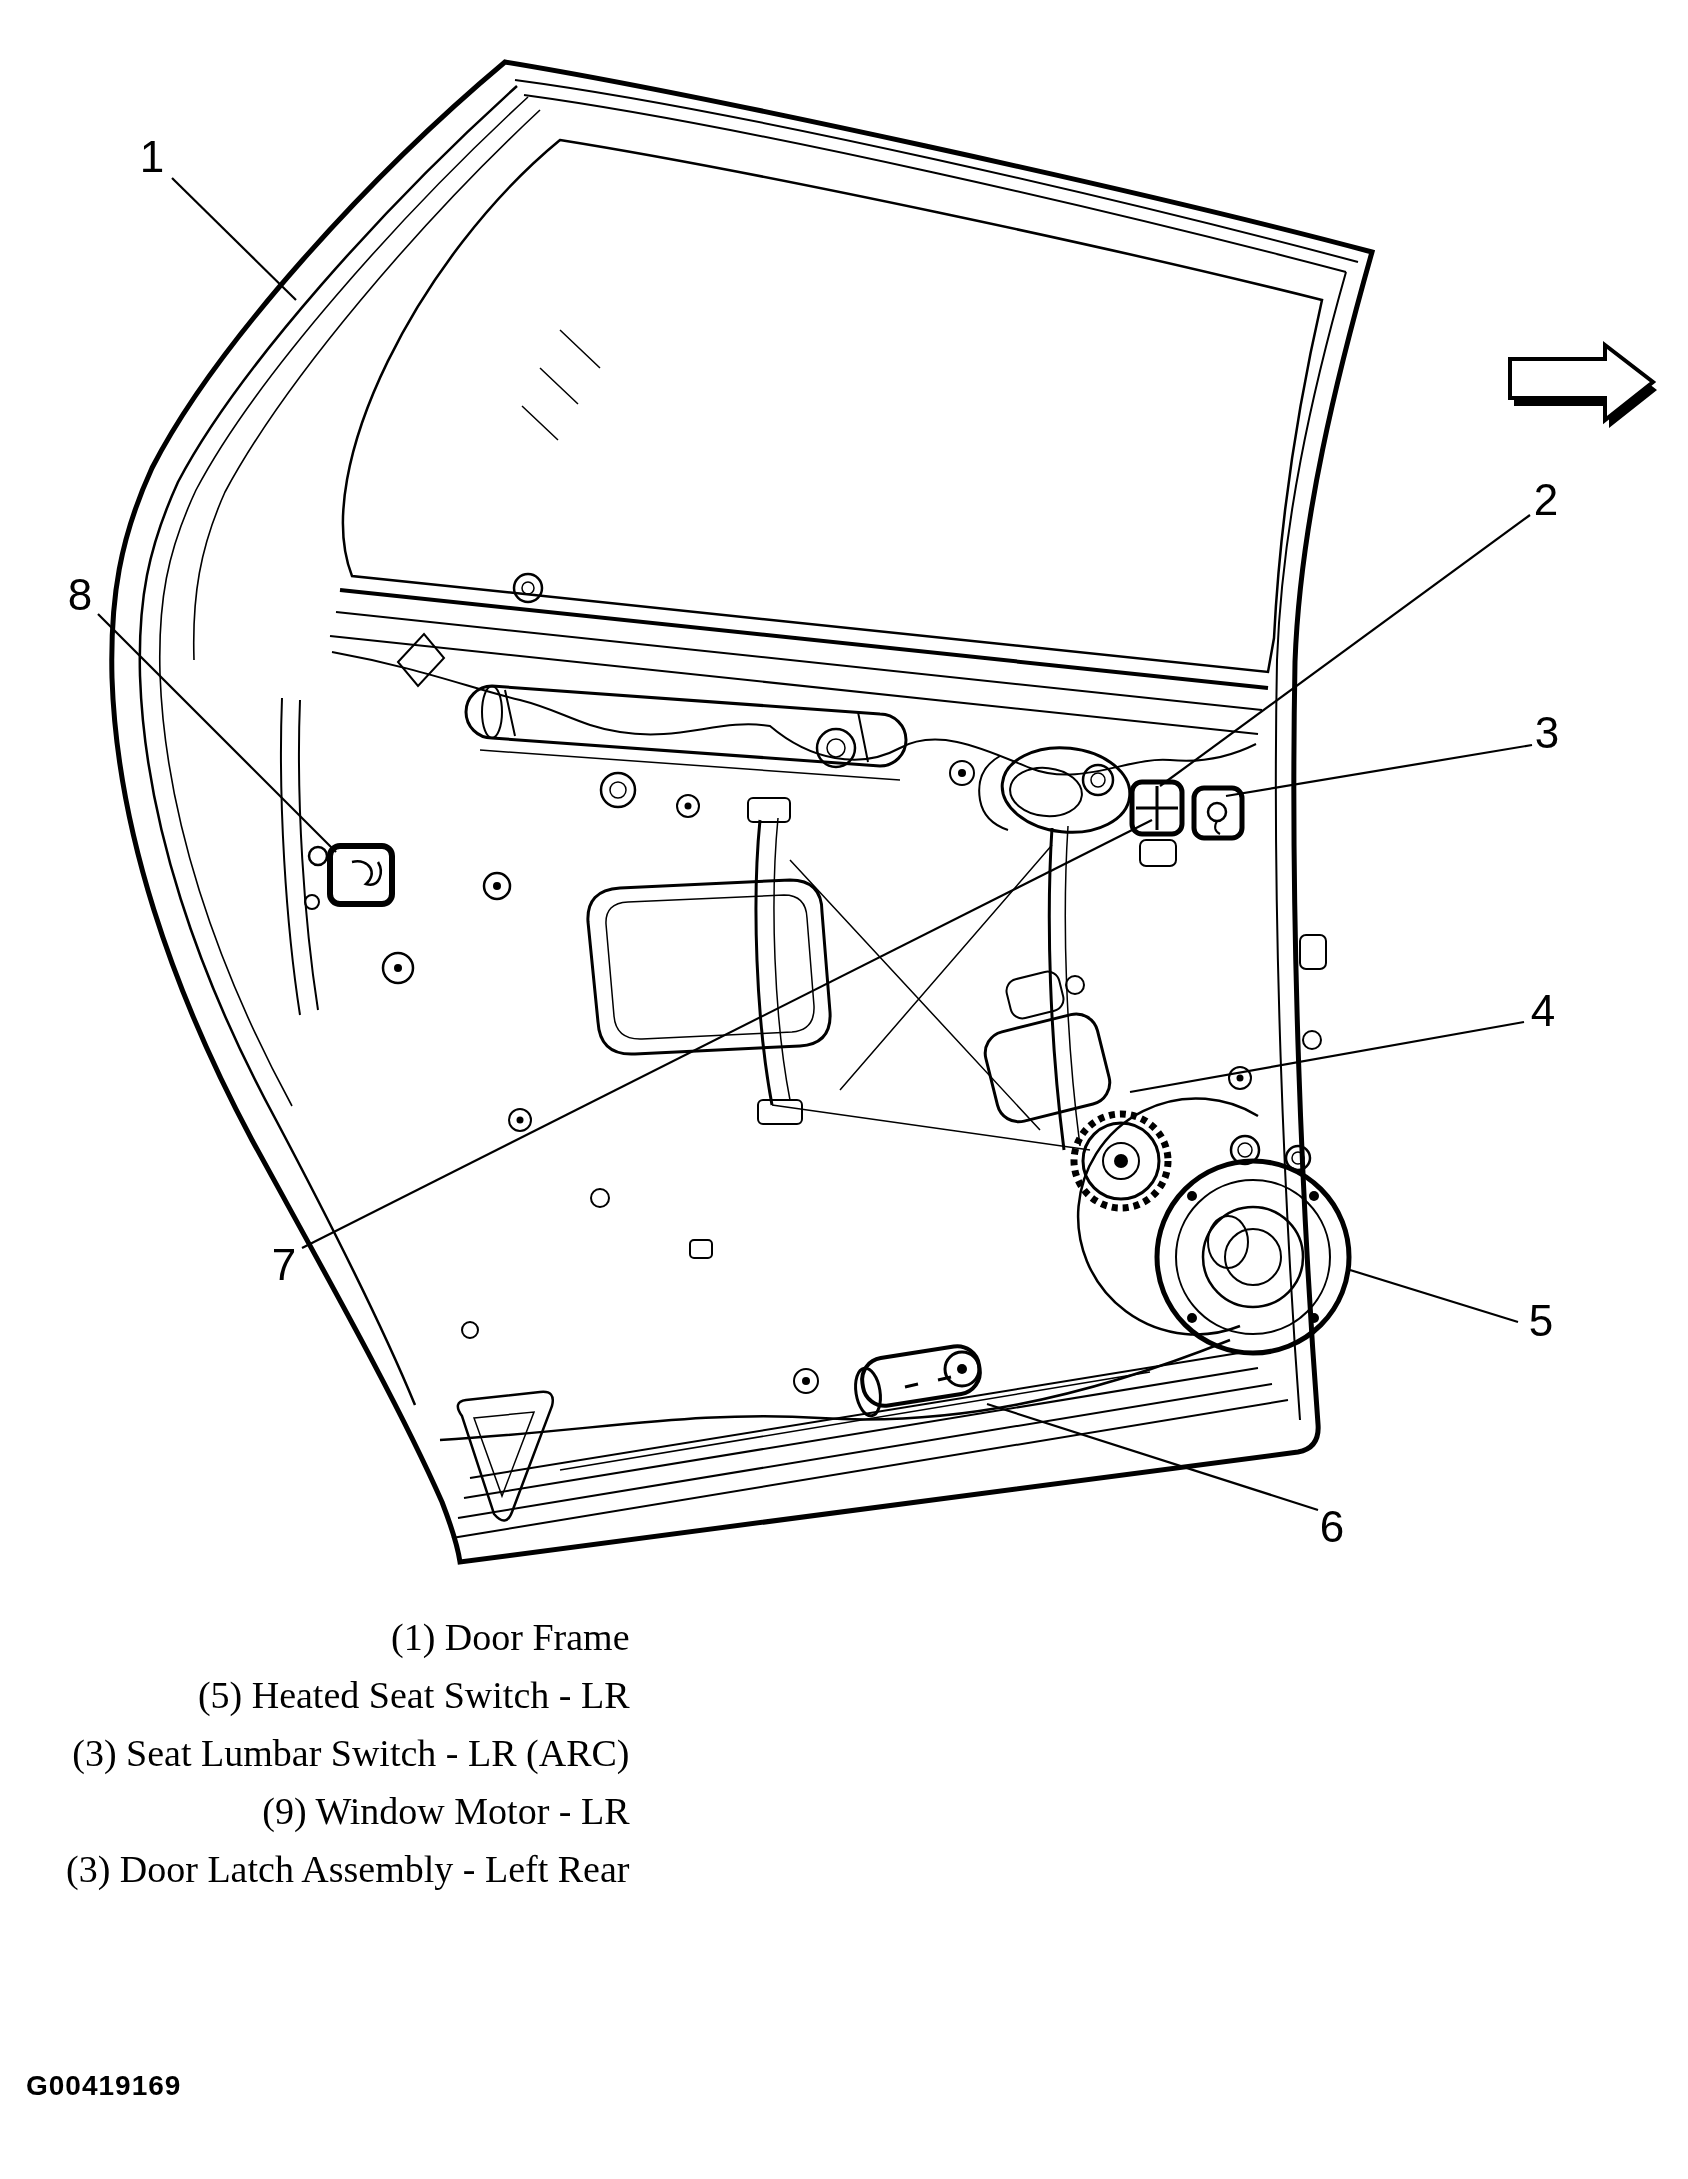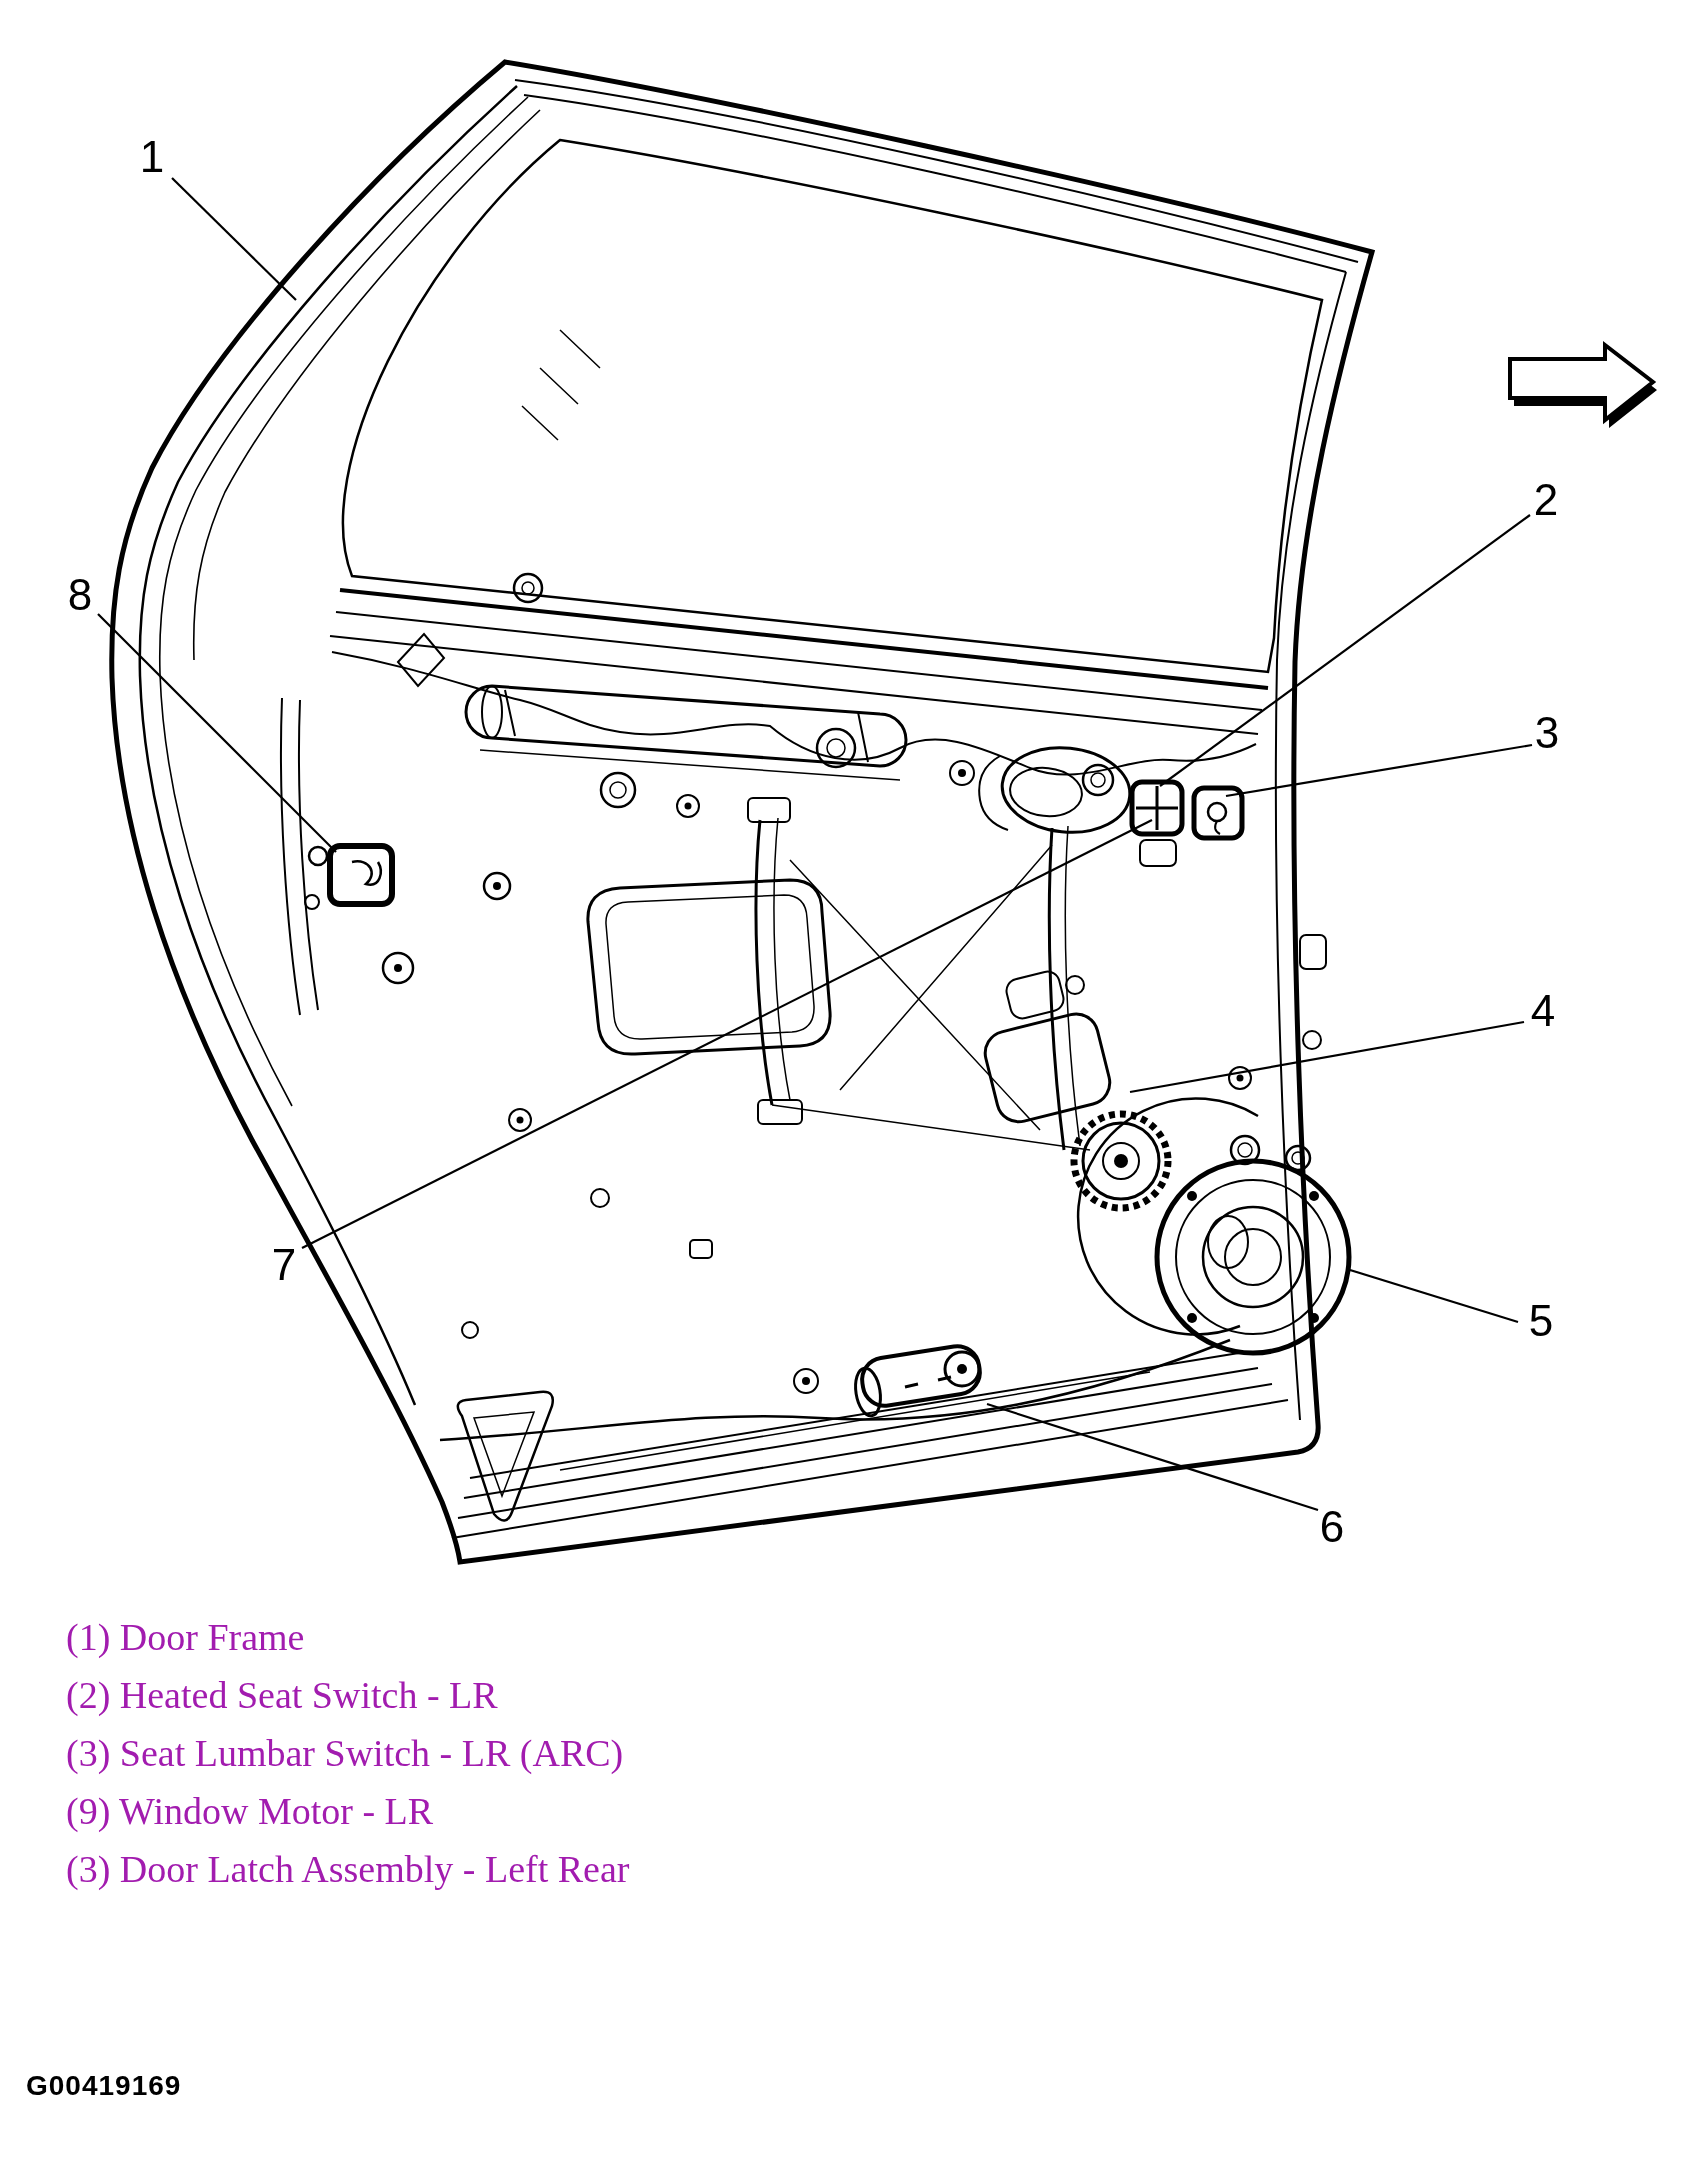--- a/index.html
+++ b/index.html
@@ -1,20 +1,20 @@
 <!DOCTYPE html>
 <html><head>
 <meta charset="utf-8">
 <style>
   html,body{margin:0;padding:0;background:#fff;}
   #page{position:relative;width:1688px;height:2179px;background:#ffffff;overflow:hidden;
         font-family:"Liberation Serif", serif;}
   svg{position:absolute;left:0;top:0;}
   .stroke{fill:none;stroke:#000;}
-  #legend{position:absolute;left:66px;top:1608px;font-size:38px;color:#a21caf;}
+  #legend{position:absolute;left:66px;top:1608px;font-size:38px;color:#000000;text-align:right;}
   #legend .legend-row{height:58px;line-height:58px;white-space:nowrap;}
   #gcode{position:absolute;left:26px;top:2070px;font-family:"Liberation Sans",sans-serif;
          font-size:28px;font-weight:600;letter-spacing:1px;color:#000;text-align:right;}
   text.callout{font-family:"Liberation Sans",sans-serif;font-size:44px;fill:#000;}
 </style>
 </head>
 <body>
 
 <div id="page">
 
@@ -224,21 +224,21 @@
     <text class="callout" x="1543" y="1026">4</text>
     <text class="callout" x="1541" y="1336">5</text>
     <text class="callout" x="1332" y="1542">6</text>
     <text class="callout" x="284" y="1280">7</text>
     <text class="callout" x="80" y="610">8</text>
   </g>
 </svg>
 
 <div id="legend">
   <div class="legend-row">(1) Door Frame</div>
-  <div class="legend-row">(2) Heated Seat Switch - LR</div>
+  <div class="legend-row">(5) Heated Seat Switch - LR</div>
   <div class="legend-row">(3) Seat Lumbar Switch - LR (ARC)</div>
   <div class="legend-row">(9) Window Motor - LR</div>
   <div class="legend-row">(3) Door Latch Assembly - Left Rear</div>
 </div>
 
 <div id="gcode">G00419169</div>
 
 </div>
 
 </body></html>

